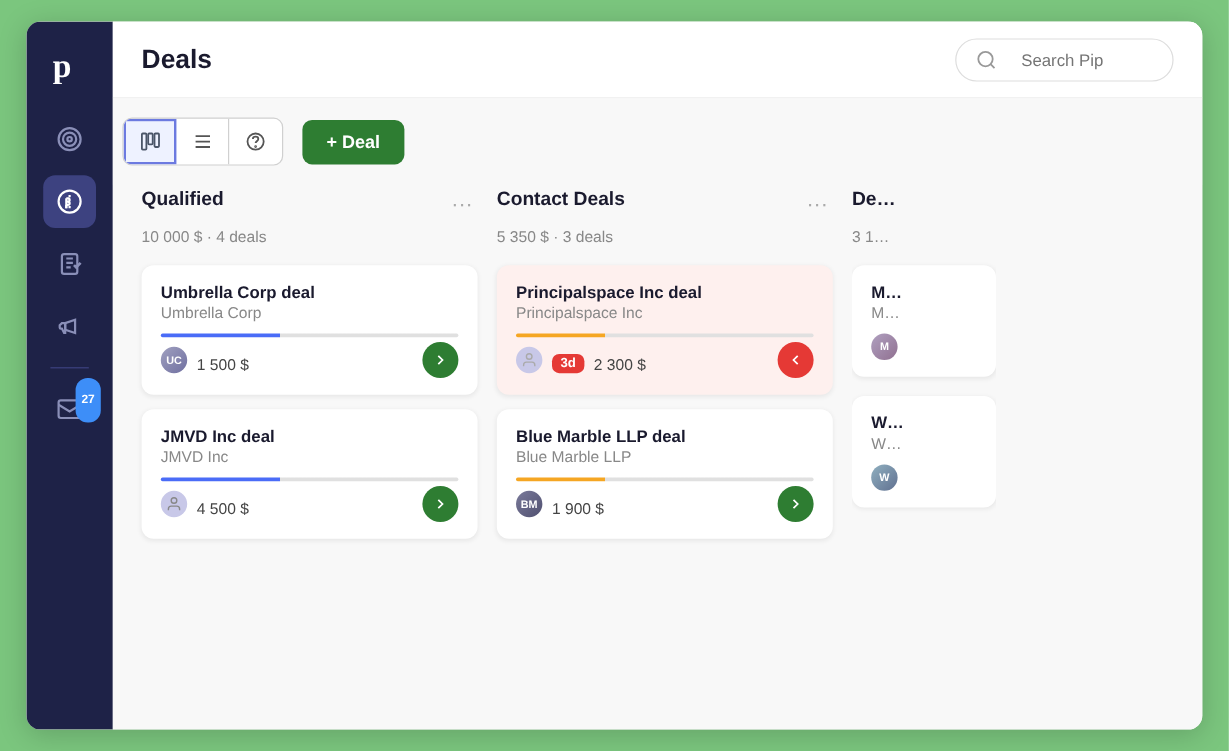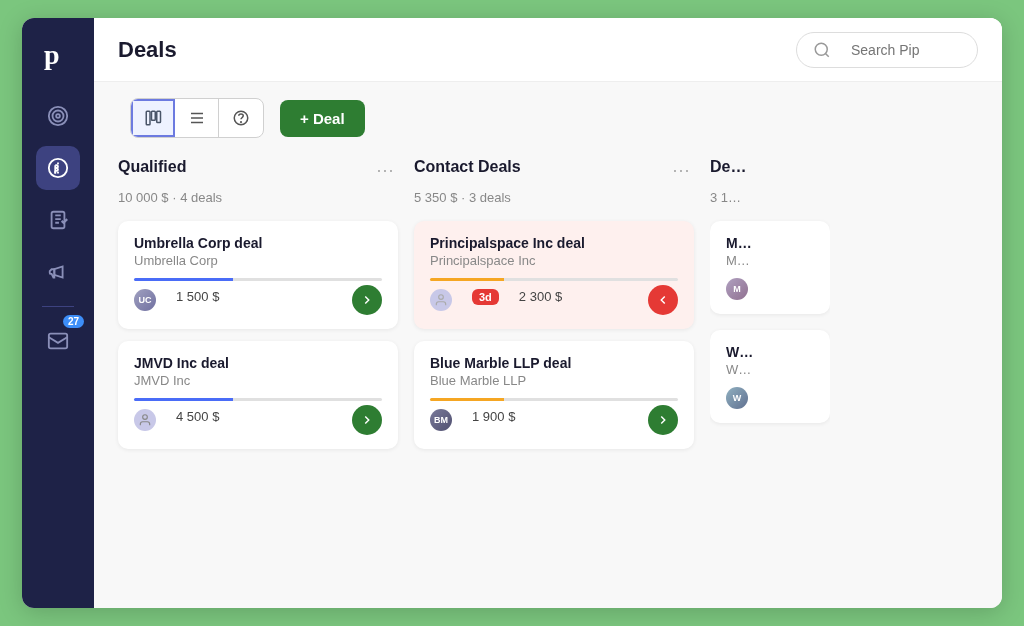--- a/index.html
+++ b/index.html
@@ -72,21 +72,21 @@
     }
     .sidebar-badge {
       position: absolute;
       top: -4px;
       right: -4px;
       background: #3d8ef8;
       color: white;
       font-size: 10px;
       font-weight: 700;
       border-radius: 10px;
-      padding: 1px 5px;
+      padding: 13px 5px;
       min-width: 18px;
       text-align: left;
     }
     .main-content {
       flex: 1;
       display: flex;
       flex-direction: column;
       background: #f8f8f8;
       overflow: hidden;
     }
@@ -123,21 +123,21 @@
     }
     .search-bar input {
       border: none;
       outline: none;
       font-size: 14px;
       color: #999;
       background: transparent;
       width: 110px;
     }
     .toolbar {
-      padding: 16px 36px;
+      padding: 16px 8px;
       display: flex;
       align-items: center;
       gap: 16px;
       background: #f8f8f8;
       flex-shrink: 0;
     }
     .view-toggle {
       display: flex;
       border: 1.5px solid #d0d0d0;
       border-radius: 8px;
@@ -239,22 +239,22 @@
       color: #888;
       margin-bottom: 10px;
     }
     .deal-card-footer {
       display: flex;
       align-items: center;
       justify-content: space-between;
     }
     .deal-card-left {
       display: flex;
-      align-items: flex-start;
-      gap: 20px;
+      align-items: flex-end;
+      gap: 8px;
     }
     .deal-avatar {
       width: 22px;
       height: 22px;
       border-radius: 50%;
       overflow: hidden;
       background: #c8c8e8;
       display: flex;
       align-items: center;
       justify-content: center;

